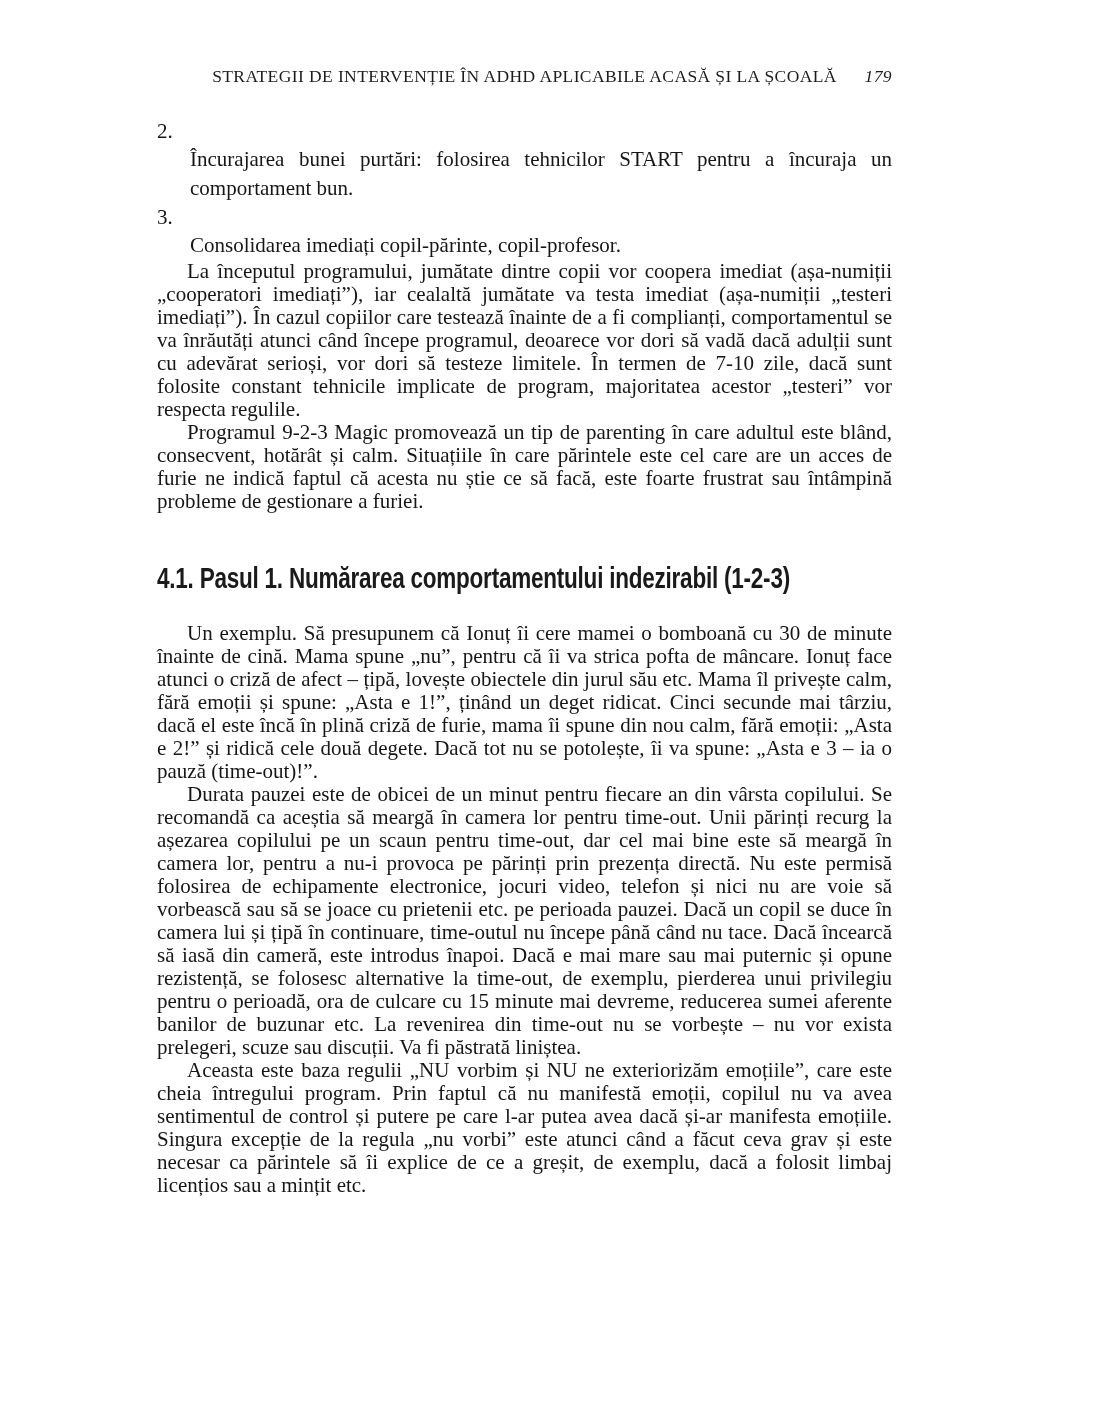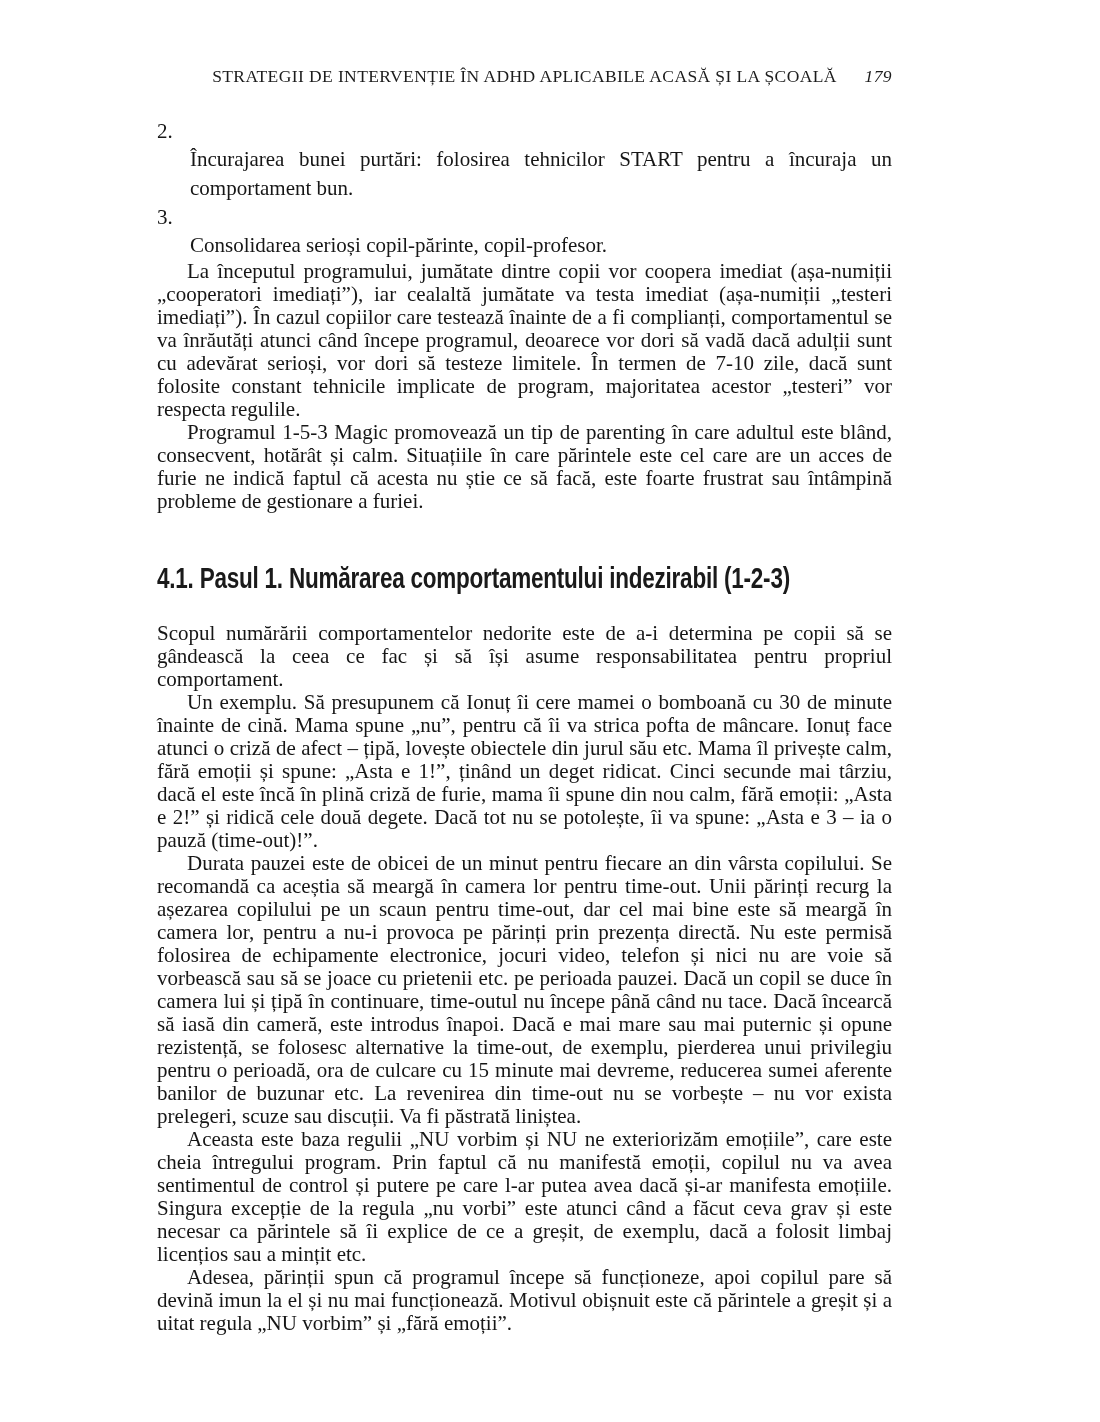--- a/index.html
+++ b/index.html
@@ -82,33 +82,31 @@
     <span class="page-number">179</span>
   </div>
 
   <div class="numbered-list">
     <div class="list-item">
       <span class="list-num">2.</span>
       <span class="list-text">Încurajarea bunei purtări: folosirea tehnicilor START pentru a încuraja un comportament bun.</span>
     </div>
     <div class="list-item">
       <span class="list-num">3.</span>
-      <span class="list-text">Consolidarea serioși copil-părinte, copil-profesor.</span>
+      <span class="list-text">Consolidarea imediați copil-părinte, copil-profesor.</span>
     </div>
   </div>
 
   <p class="body indent">La începutul programului, jumătate dintre copii vor coopera imediat (așa-numiții „cooperatori imediați”), iar cealaltă jumătate va testa imediat (așa-numiții „testeri imediați”). În cazul copiilor care testează înainte de a fi complianți, comportamentul se va înrăutăți atunci când începe programul, deoarece vor dori să vadă dacă adulții sunt cu adevărat serioși, vor dori să testeze limitele. În termen de 7-10 zile, dacă sunt folosite constant tehnicile implicate de program, majoritatea acestor „testeri” vor respecta regulile.</p>
 
-  <p class="body indent">Programul 1-5-3 Magic promovează un tip de parenting în care adultul este blând, consecvent, hotărât și calm. Situațiile în care părintele este cel care are un acces de furie ne indică faptul că acesta nu știe ce să facă, este foarte frustrat sau întâmpină probleme de gestionare a furiei.</p>
+  <p class="body indent">Programul 9-2-3 Magic promovează un tip de parenting în care adultul este blând, consecvent, hotărât și calm. Situațiile în care părintele este cel care are un acces de furie ne indică faptul că acesta nu știe ce să facă, este foarte frustrat sau întâmpină probleme de gestionare a furiei.</p>
 
   <h2 class="section-heading">4.1. Pasul 1. Numărarea comportamentului indezirabil (1-2-3)</h2>
 
-  <p class="body">Scopul numărării comportamentelor nedorite este de a-i determina pe copii să se gândească la ceea ce fac și să își asume responsabilitatea pentru propriul comportament.</p>
 
   <p class="body indent">Un exemplu. Să presupunem că Ionuț îi cere mamei o bomboană cu 30 de minute înainte de cină. Mama spune „nu”, pentru că îi va strica pofta de mâncare. Ionuț face atunci o criză de afect – țipă, lovește obiectele din jurul său etc. Mama îl privește calm, fără emoții și spune: „Asta e 1!”, ținând un deget ridicat. Cinci secunde mai târziu, dacă el este încă în plină criză de furie, mama îi spune din nou calm, fără emoții: „Asta e 2!” și ridică cele două degete. Dacă tot nu se potolește, îi va spune: „Asta e 3 – ia o pauză (time-out)!”.</p>
 
   <p class="body indent">Durata pauzei este de obicei de un minut pentru fiecare an din vârsta copilului. Se recomandă ca aceștia să meargă în camera lor pentru time-out. Unii părinți recurg la așezarea copilului pe un scaun pentru time-out, dar cel mai bine este să meargă în camera lor, pentru a nu-i provoca pe părinți prin prezența directă. Nu este permisă folosirea de echipamente electronice, jocuri video, telefon și nici nu are voie să vorbească sau să se joace cu prietenii etc. pe perioada pauzei. Dacă un copil se duce în camera lui și țipă în continuare, time-outul nu începe până când nu tace. Dacă încearcă să iasă din cameră, este introdus înapoi. Dacă e mai mare sau mai puternic și opune rezistență, se folosesc alternative la time-out, de exemplu, pierderea unui privilegiu pentru o perioadă, ora de culcare cu 15 minute mai devreme, reducerea sumei aferente banilor de buzunar etc. La revenirea din time-out nu se vorbește – nu vor exista prelegeri, scuze sau discuții. Va fi păstrată liniștea.</p>
 
   <p class="body indent">Aceasta este baza regulii „NU vorbim și NU ne exteriorizăm emoțiile”, care este cheia întregului program. Prin faptul că nu manifestă emoții, copilul nu va avea sentimentul de control și putere pe care l-ar putea avea dacă și-ar manifesta emoțiile. Singura excepție de la regula „nu vorbi” este atunci când a făcut ceva grav și este necesar ca părintele să îi explice de ce a greșit, de exemplu, dacă a folosit limbaj licențios sau a mințit etc.</p>
 
-  <p class="body indent">Adesea, părinții spun că programul începe să funcționeze, apoi copilul pare să devină imun la el și nu mai funcționează. Motivul obișnuit este că părintele a greșit și a uitat regula „NU vorbim” și „fără emoții”.</p>
 
 </div>
 
 </body></html>

